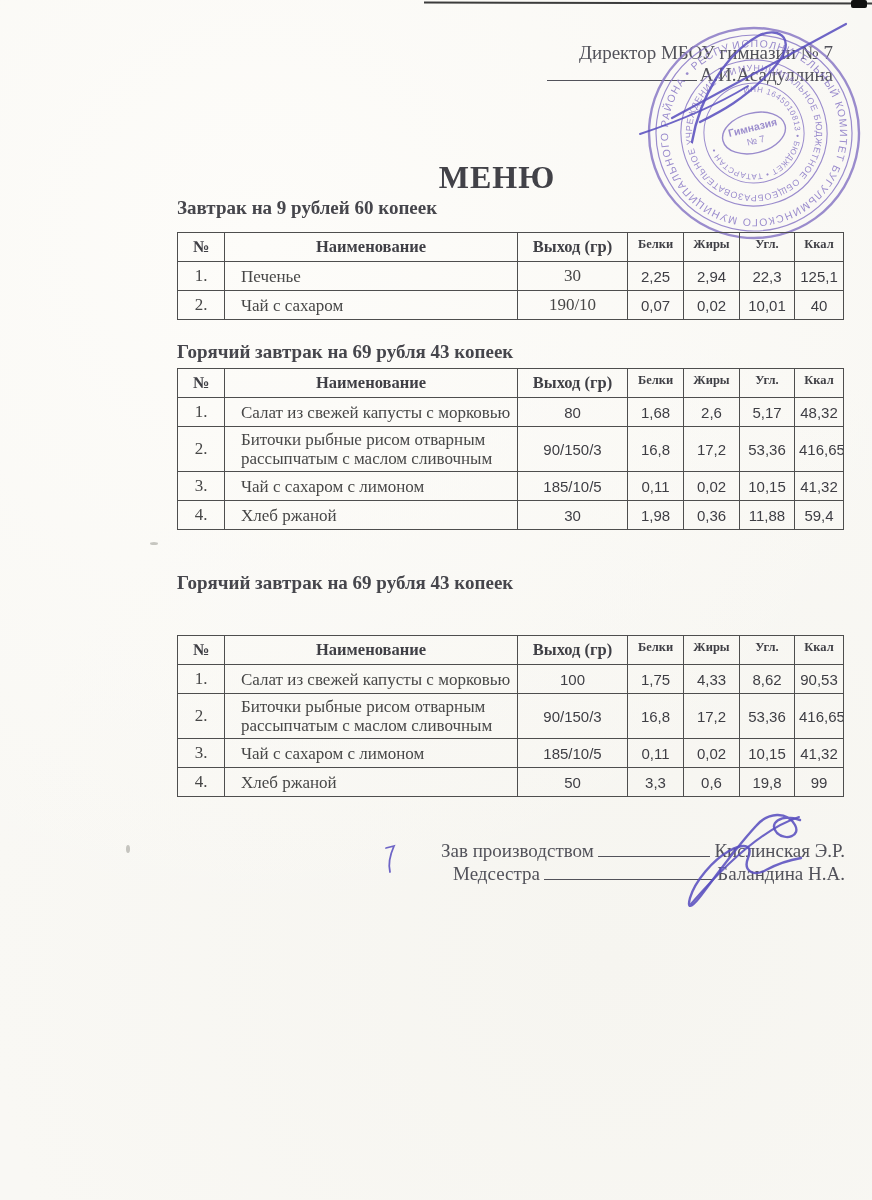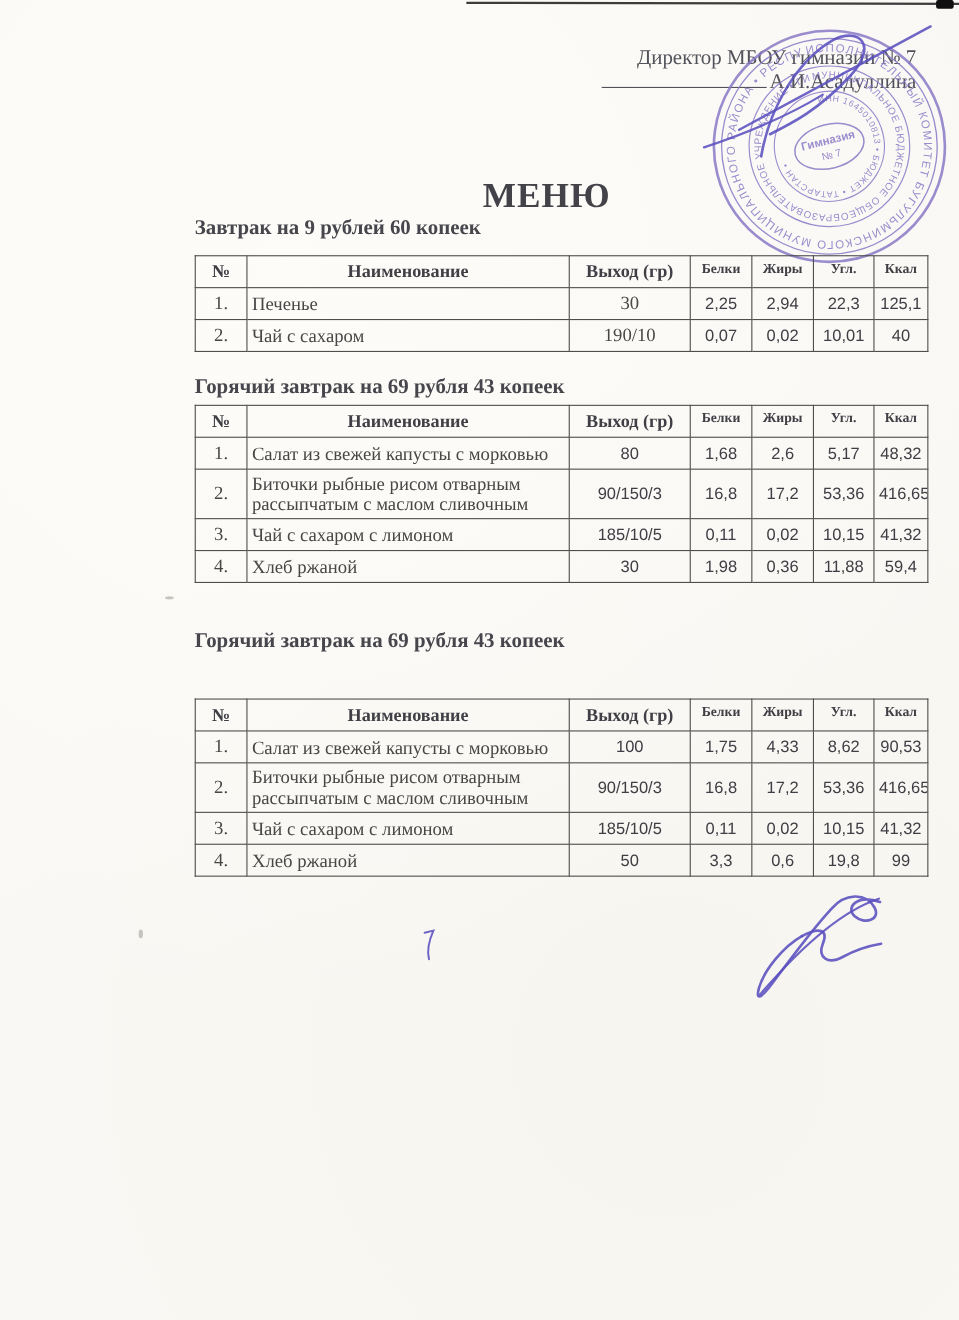--- a/index.html
+++ b/index.html
@@ -33,21 +33,21 @@
   #title-1{top:197px;} #title-2{top:341px;} #title-3{top:572px;}
   
   table{position:absolute;left:177px;width:666px;border-collapse:collapse;table-layout:fixed;}
   #table-1{top:232px;} #table-2{top:368px;} #table-3{top:635px;}
   th,td{border:1.6px solid var(--border);color:var(--ink);overflow:hidden;}
   th{font-weight:bold;color:#3f3f45;height:29px;}
   th.c0,th.c1,th.c2{font-size:16.5px;}
   th.c3,th.c4,th.c5,th.c6{font-size:12.5px;vertical-align:top;padding-top:4px;}
   td{font-size:17px;padding:3px 4px;height:29px;}
   td.c0{text-align:center;}
-  td.c1{text-align:left;padding-left:4px;line-height:19px;}
+  td.c1{text-align:left;padding-left:16px;line-height:19px;}
   td.c2,td.c3,td.c4,td.c5,td.c6{text-align:center;font-family:Liberation Sans, sans-serif;font-size:15px;color:#3e3e44;}
   .t1 td.c2{font-family:"Liberation Serif",serif;font-size:17px;color:var(--ink);}
   
   .signatures{position:absolute;right:27px;top:840px;width:404px;font-size:19px;color:var(--ink2);}
   .sig-row{display:flex;align-items:baseline;line-height:21px;margin-bottom:2px;}
   .sig-row .line{flex:1;border-bottom:1.5px solid var(--ink2);height:15px;margin:0 4px;}
   .sig-row.second{padding-left:12px;}
 </style>
 </head>
 <body>
@@ -248,20 +248,32 @@
           <td class="c1">Хлеб ржаной</td>
           <td class="c2">50</td>
           <td class="c3">3,3</td>
           <td class="c4">0,6</td>
           <td class="c5">19,8</td>
           <td class="c6">99</td>
         </tr>
       </tbody>
   </table>
 
+  <div class="signatures">
+    <div class="sig-row">
+      <span>Зав производством</span>
+      <span class="line"></span>
+      <span>Кислинская Э.Р.</span>
+    </div>
+    <div class="sig-row second">
+      <span>Медсестра</span>
+      <span class="line"></span>
+      <span>Баландина Н.А.</span>
+    </div>
+  </div>
 
   <svg class="pen-overlay" viewBox="0 0 872 1200">
 
     <path d="M 672 118 L 846 24" stroke-width="2.2"></path>
     <path d="M 692 142 C 700 96, 726 54, 758 36 C 780 25, 800 40, 772 70 C 744 100, 720 112, 700 122" stroke-width="2.4"></path>
     <path d="M 640 134 C 682 120, 722 102, 748 86" stroke-width="2"></path>
 
     <path d="M 800 820 C 780 813, 768 824, 777 833 C 786 841, 801 836, 795 825 C 787 811, 768 812, 756 826 C 733 851, 713 880, 699 898 C 691 908, 687 909, 690 898 C 695 881, 713 860, 729 851" stroke-width="2.4"></path>
     <path d="M 729 851 C 746 842, 753 846, 748 858 C 743 871, 753 877, 766 870 C 779 863, 789 860, 801 858" stroke-width="2.4"></path>
     <path d="M 691 904 C 722 868, 762 829, 799 817" stroke-width="2"></path>

